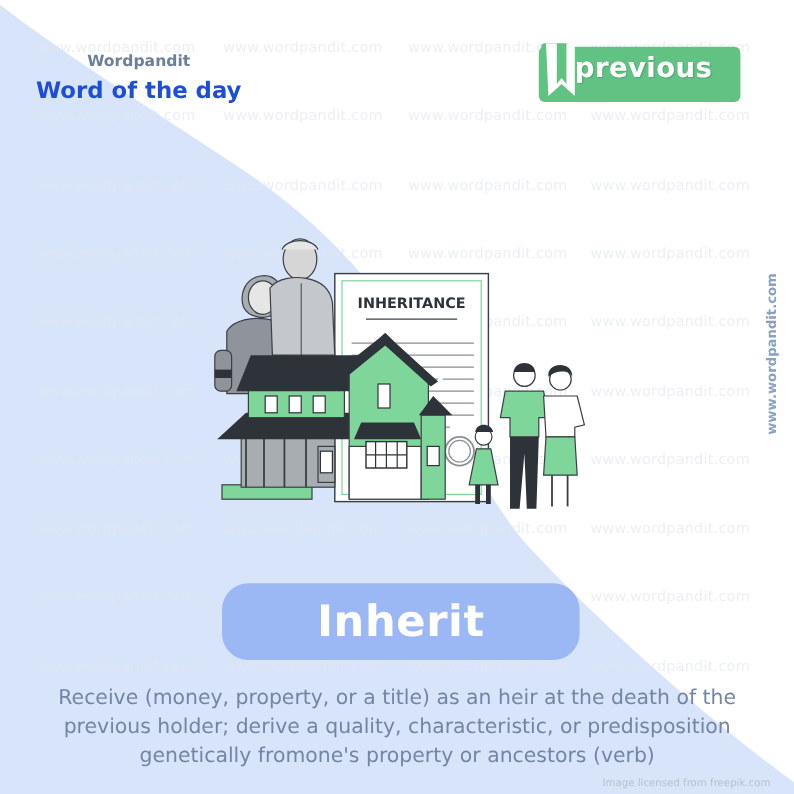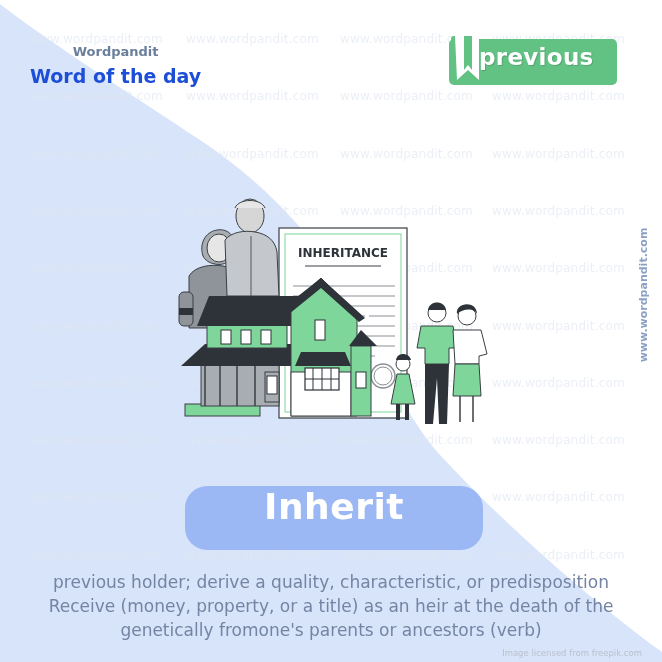--- a/index.html
+++ b/index.html
@@ -11,21 +11,21 @@
   .header-left { position: absolute; left: 30px; top: 40px; z-index: 3; text-align: center; }
   .brand-title { font-family: "DejaVu Sans", sans-serif; font-weight: bold; font-size: 13px; color: #6a7f9c; line-height: 24px; }
   .brand-sub { font-family: "DejaVu Sans", sans-serif; font-weight: bold; font-size: 19px; color: #1d4ed8; line-height: 24px; }
   .logo { position: absolute; left: 449px; top: 36px; width: 168px; height: 49px; z-index: 3; }
   .logo-box { position: absolute; left: 0; top: 3px; width: 168px; height: 46px; background: #62c283; border-radius: 5px; }
   .logo-tab { position: absolute; left: 2px; top: 0; width: 24px; height: 10px; background: #62c283; border-radius: 3px 3px 0 0; }
   .logo-w { position: absolute; left: 4px; top: 0; width: 30px; height: 46px; }
   .logo-text { position: absolute; left: 30px; top: 8px; font-family: "DejaVu Sans", sans-serif; font-weight: bold; font-size: 23px; color: #ffffff; letter-spacing: 0.3px; text-shadow: 1px 1px 1px rgba(0,0,0,0.15); }
   .side-url { position: absolute; left: 643px; top: 295px; transform: translate(-50%,-50%) rotate(-90deg); z-index: 3; font-family: "DejaVu Sans", sans-serif; font-weight: bold; font-size: 11px; color: #8aa0c4; white-space: nowrap; }
   .illustration { position: absolute; left: 175px; top: 196px; width: 320px; height: 235px; z-index: 2; }
-  .word-pill { position: absolute; left: 185px; top: 486px; width: 298px; height: 64px; background: #9bb8f5; border-radius: 22px; z-index: 3; display: flex; justify-content: center; }
+  .word-pill { position: absolute; left: 185px; top: 486px; width: 298px; height: 64px; background: #9bb8f5; border-radius: 22px; z-index: 3; display: flex; align-items: center; justify-content: center; }
   .word-text { font-family: "DejaVu Sans", sans-serif; font-weight: bold; font-size: 36px; color: #ffffff; letter-spacing: 0.5px; }
   .definition { position: absolute; left: 20px; top: 570px; width: 622px; z-index: 3; text-align: center; font-family: "DejaVu Sans", sans-serif; font-size: 17px; line-height: 24px; color: #7485a3; }
   .credit { position: absolute; right: 20px; top: 648px; z-index: 3; font-family: "DejaVu Sans", sans-serif; font-size: 8.5px; color: #b9c0cc; }
 </style>
 </head>
 <body>
 
 <div class="card">
 
   <svg class="bg-wedge" viewBox="0 0 662 662" width="662" height="662">
@@ -181,19 +181,19 @@
       <line x1="285" y1="200" x2="285" y2="226" stroke="#3a3f44" stroke-width="1.5"></line>
         <line x1="298" y1="200" x2="298" y2="226" stroke="#3a3f44" stroke-width="1.5"></line>
     </g>
   </svg>
 
   <div class="word-pill">
     <span class="word-text">Inherit</span>
   </div>
 
   <div class="definition">
+    <div>Receive (money, property,  or a title) as an heir at the death of the</div>
     <div>previous holder; derive a quality, characteristic,  or predisposition</div>
-    <div>Receive (money, property,  or a title) as an heir at the death of the</div>
-    <div>genetically fromone's parents or ancestors (verb)</div>
+    <div>genetically fromone's property or ancestors (verb)</div>
   </div>
 
   <div class="credit">Image licensed from freepik.com</div>
 </div>
 
 </body></html>

